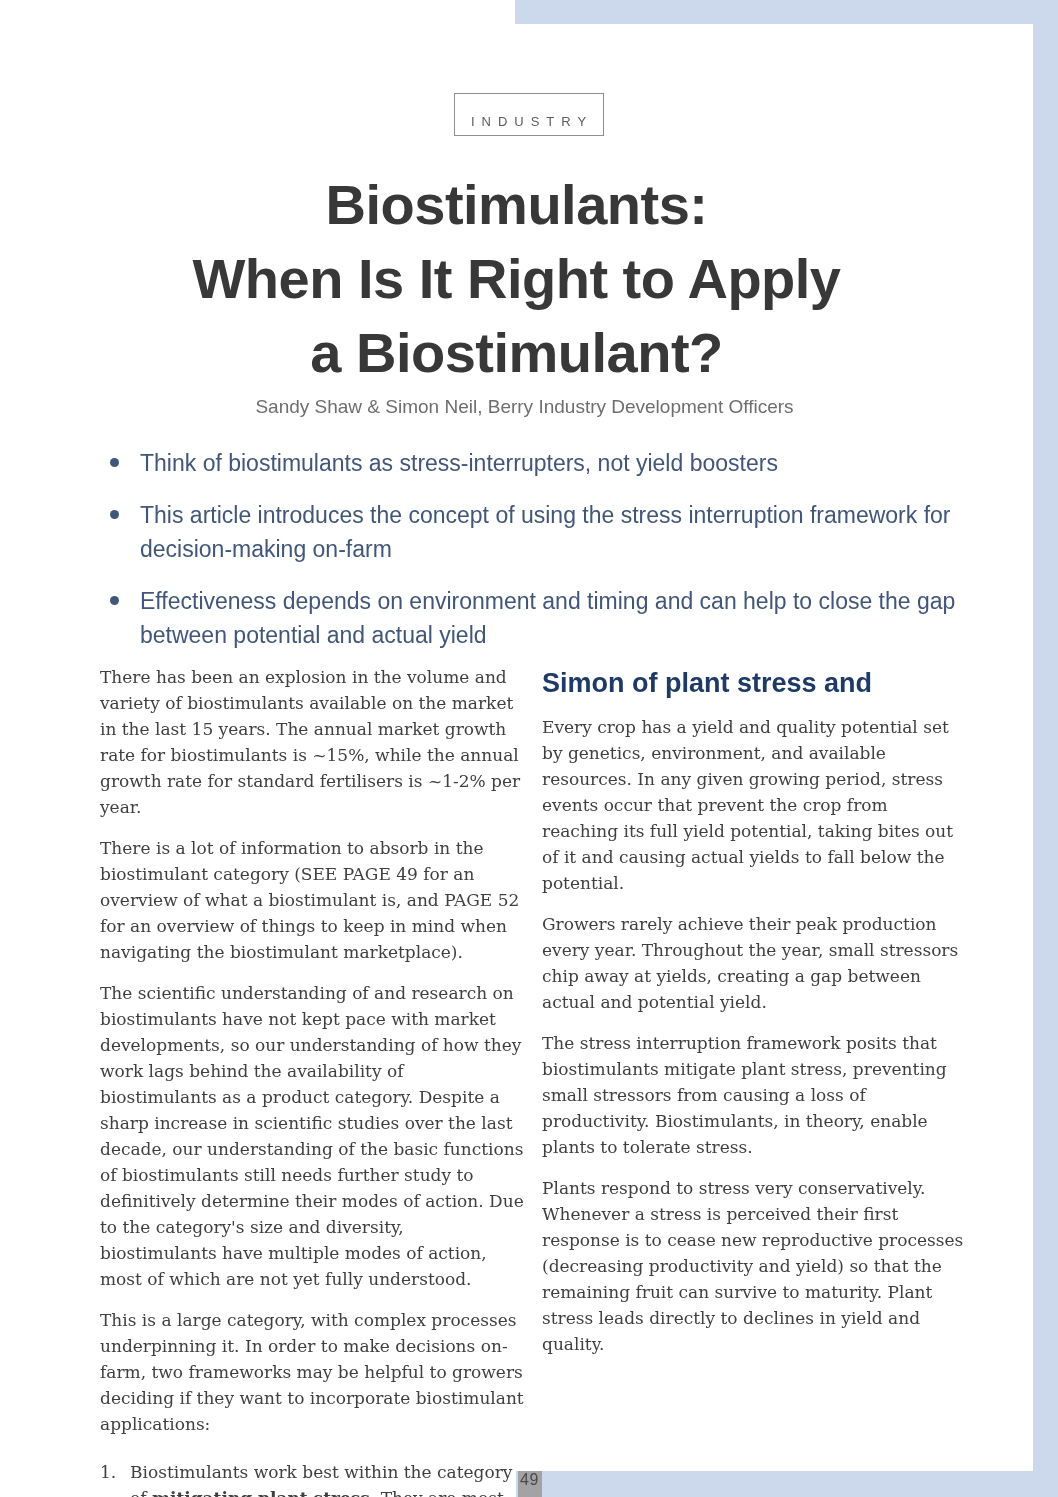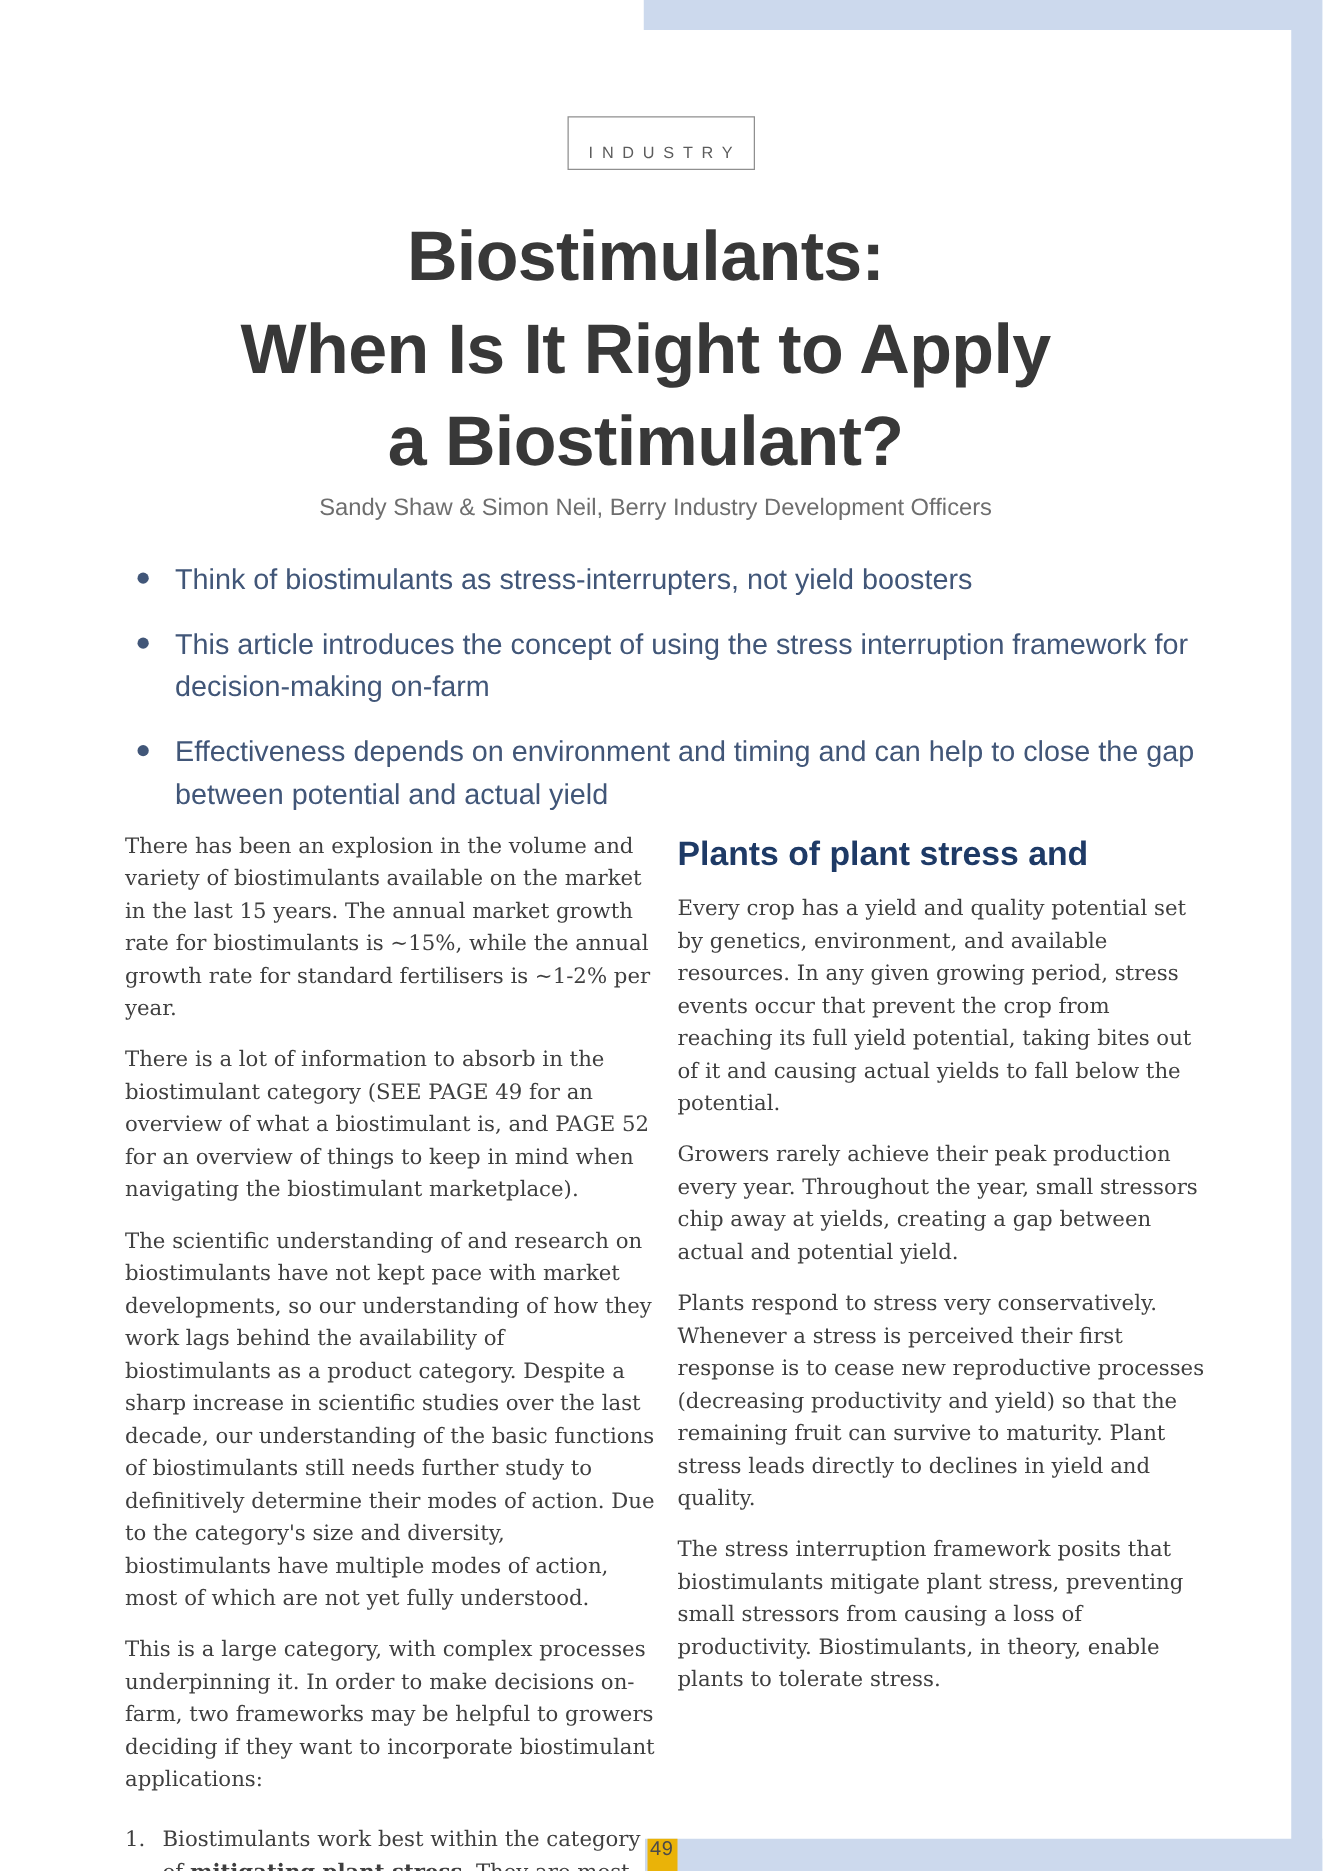--- a/index.html
+++ b/index.html
@@ -18,21 +18,21 @@
 
   
   .frame-top    { position: absolute; left: 515px; top: 0;      width: 543px; height: 24px;  background: var(--frame-blue, #ccd9ed); }
   .frame-right  { position: absolute; left: 1033px; top: 0;     width: 25px;  height: 1497px; background: var(--frame-blue, #ccd9ed); }
   .frame-bottom { position: absolute; left: 516px; top: 1471px; width: 542px; height: 26px;  background: var(--frame-blue, #ccd9ed); }
 
   
   .page-number-tab {
     position: absolute; left: 518px; top: 1471px;
     width: 24px; height: 26px;
-    background: #eab308;
+    background: #a3a3a3;
     z-index: 2;
     font-size: 16px; font-weight: 300;
     color: #4a4a4a;
     display: flex; align-items: flex-start; justify-content: flex-start;
     padding-left: 2px; box-sizing: border-box;
     letter-spacing: 0.5px;
   }
 
   
   .industry-tag {
@@ -171,22 +171,22 @@
         <li>
           <span class="item-number">1.</span>
           <span>Biostimulants work best within the category of </span><span class="bold-run">mitigating plant stress</span><span>. They are most often stress-interrupters</span>
         </li>
 
       </ol>
     </div>
 
     <div class="col">
       <h2 class="section-heading">
-        <div>Plants of plant stress and</div>
+        <div>Simon of plant stress and</div>
       </h2>
       <p>Every crop has a yield and quality potential set by genetics, environment, and available resources. In any given growing period, stress events occur that prevent the crop from reaching its full yield potential, taking bites out of it and causing actual yields to fall below the potential.</p>
       <p>Growers rarely achieve their peak production every year. Throughout the year, small stressors chip away at yields, creating a gap between actual and potential yield.</p>
+      <p>The stress interruption framework posits that biostimulants mitigate plant stress, preventing small stressors from causing a loss of productivity. Biostimulants, in theory, enable plants to tolerate stress.</p>
       <p>Plants respond to stress very conservatively. Whenever a stress is perceived their first response is to cease new reproductive processes (decreasing productivity and yield) so that the remaining fruit can survive to maturity. Plant stress leads directly to declines in yield and quality.</p>
-      <p>The stress interruption framework posits that biostimulants mitigate plant stress, preventing small stressors from causing a loss of productivity. Biostimulants, in theory, enable plants to tolerate stress.</p>
     </div>
 
   </div>
 </div>
 
 </body></html>

